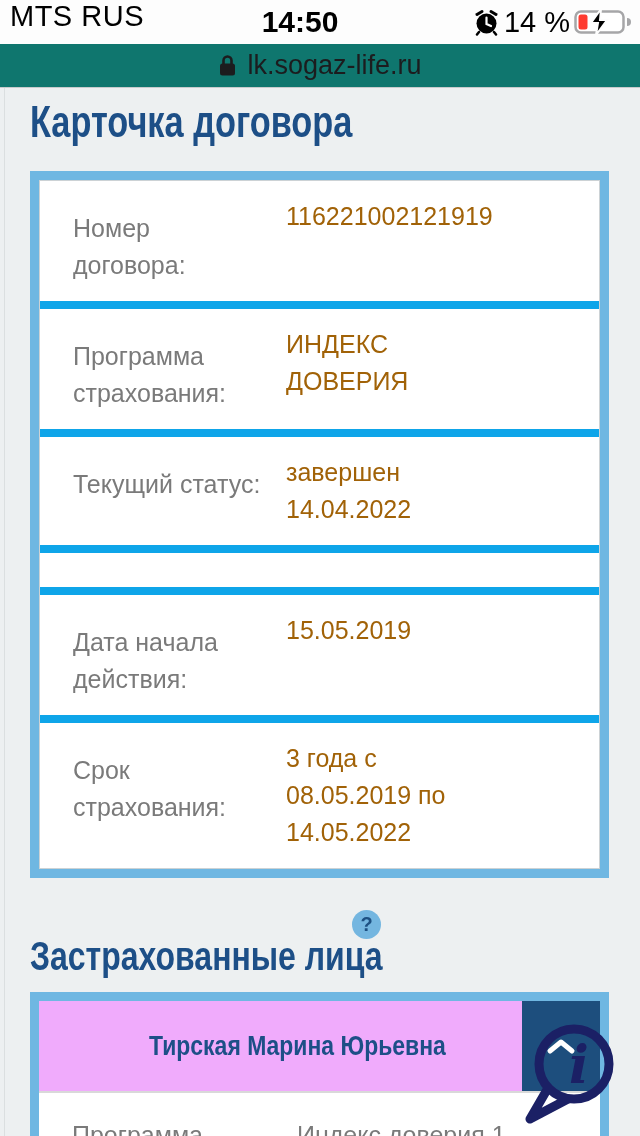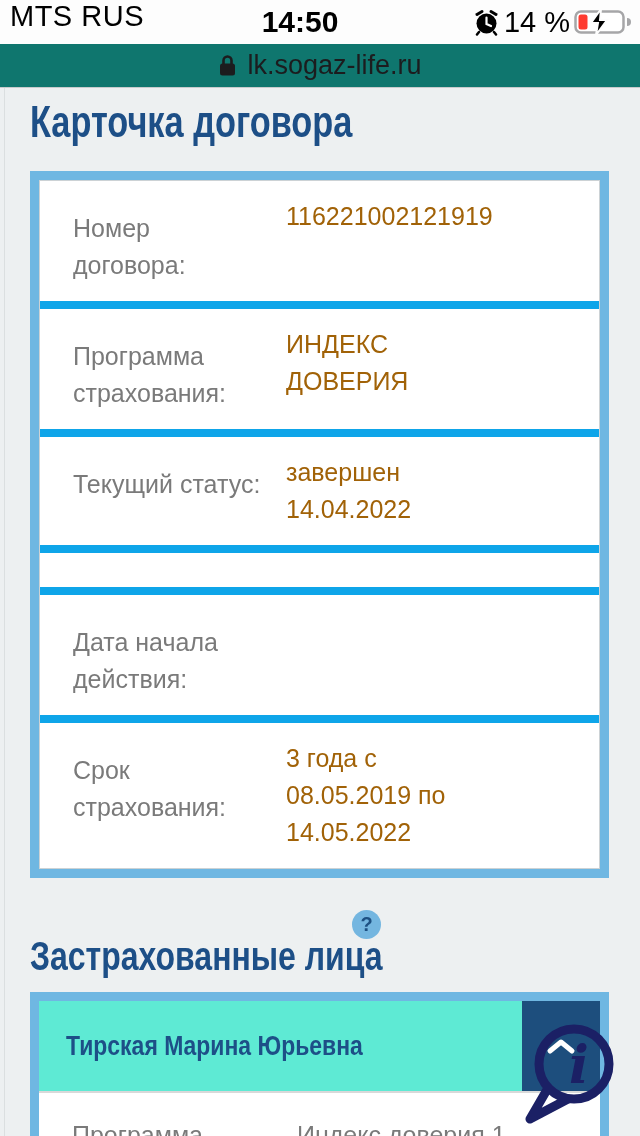--- a/index.html
+++ b/index.html
@@ -76,23 +76,23 @@
     border-radius:50%; background:#74b6e0; color:#1d5082;
     font-size:20px; font-weight:bold; line-height:29px; text-align:center;
     cursor:pointer;
   }
 
   .persons {
     margin:24px 0 0 30px; width:579px; box-sizing:border-box;
     border:9px solid #6fb7e2; background:#fff;
   }
   .person-header {
-    position:relative; height:90px; background:#5eead4;
+    position:relative; height:90px; background:#f0abfc;
     border-bottom:2px solid #d9d9d9;
-    display:flex; align-items:center;
+    display:flex; align-items:center;justify-content:center;
   }
   .person-name {
     padding-left:33px; font-size:28px; font-weight:bold; color:#1d4f87;
     white-space:nowrap; transform:scaleX(.82); transform-origin:left center;
   }
   .person-toggle {
     position:absolute; right:0; top:0; width:78px; height:90px;
     background:#1d4e7d; border:0; padding:0; cursor:pointer;
     display:flex; align-items:center; justify-content:center;
   }
@@ -172,20 +172,21 @@
         <div class="crow">
           <div class="label">Текущий статус:</div>
           <div class="value">завершен
 14.04.2022</div>
         </div>
         <div class="crow">
         </div>
         <div class="crow">
           <div class="label">Дата начала
 действия:</div>
+          <div class="value">15.05.2019</div>
         </div>
         <div class="crow">
           <div class="label">Срок
 страхования:</div>
           <div class="value">3 года с
 08.05.2019 по
 14.05.2022</div>
         </div>
       </div>
     </div>

